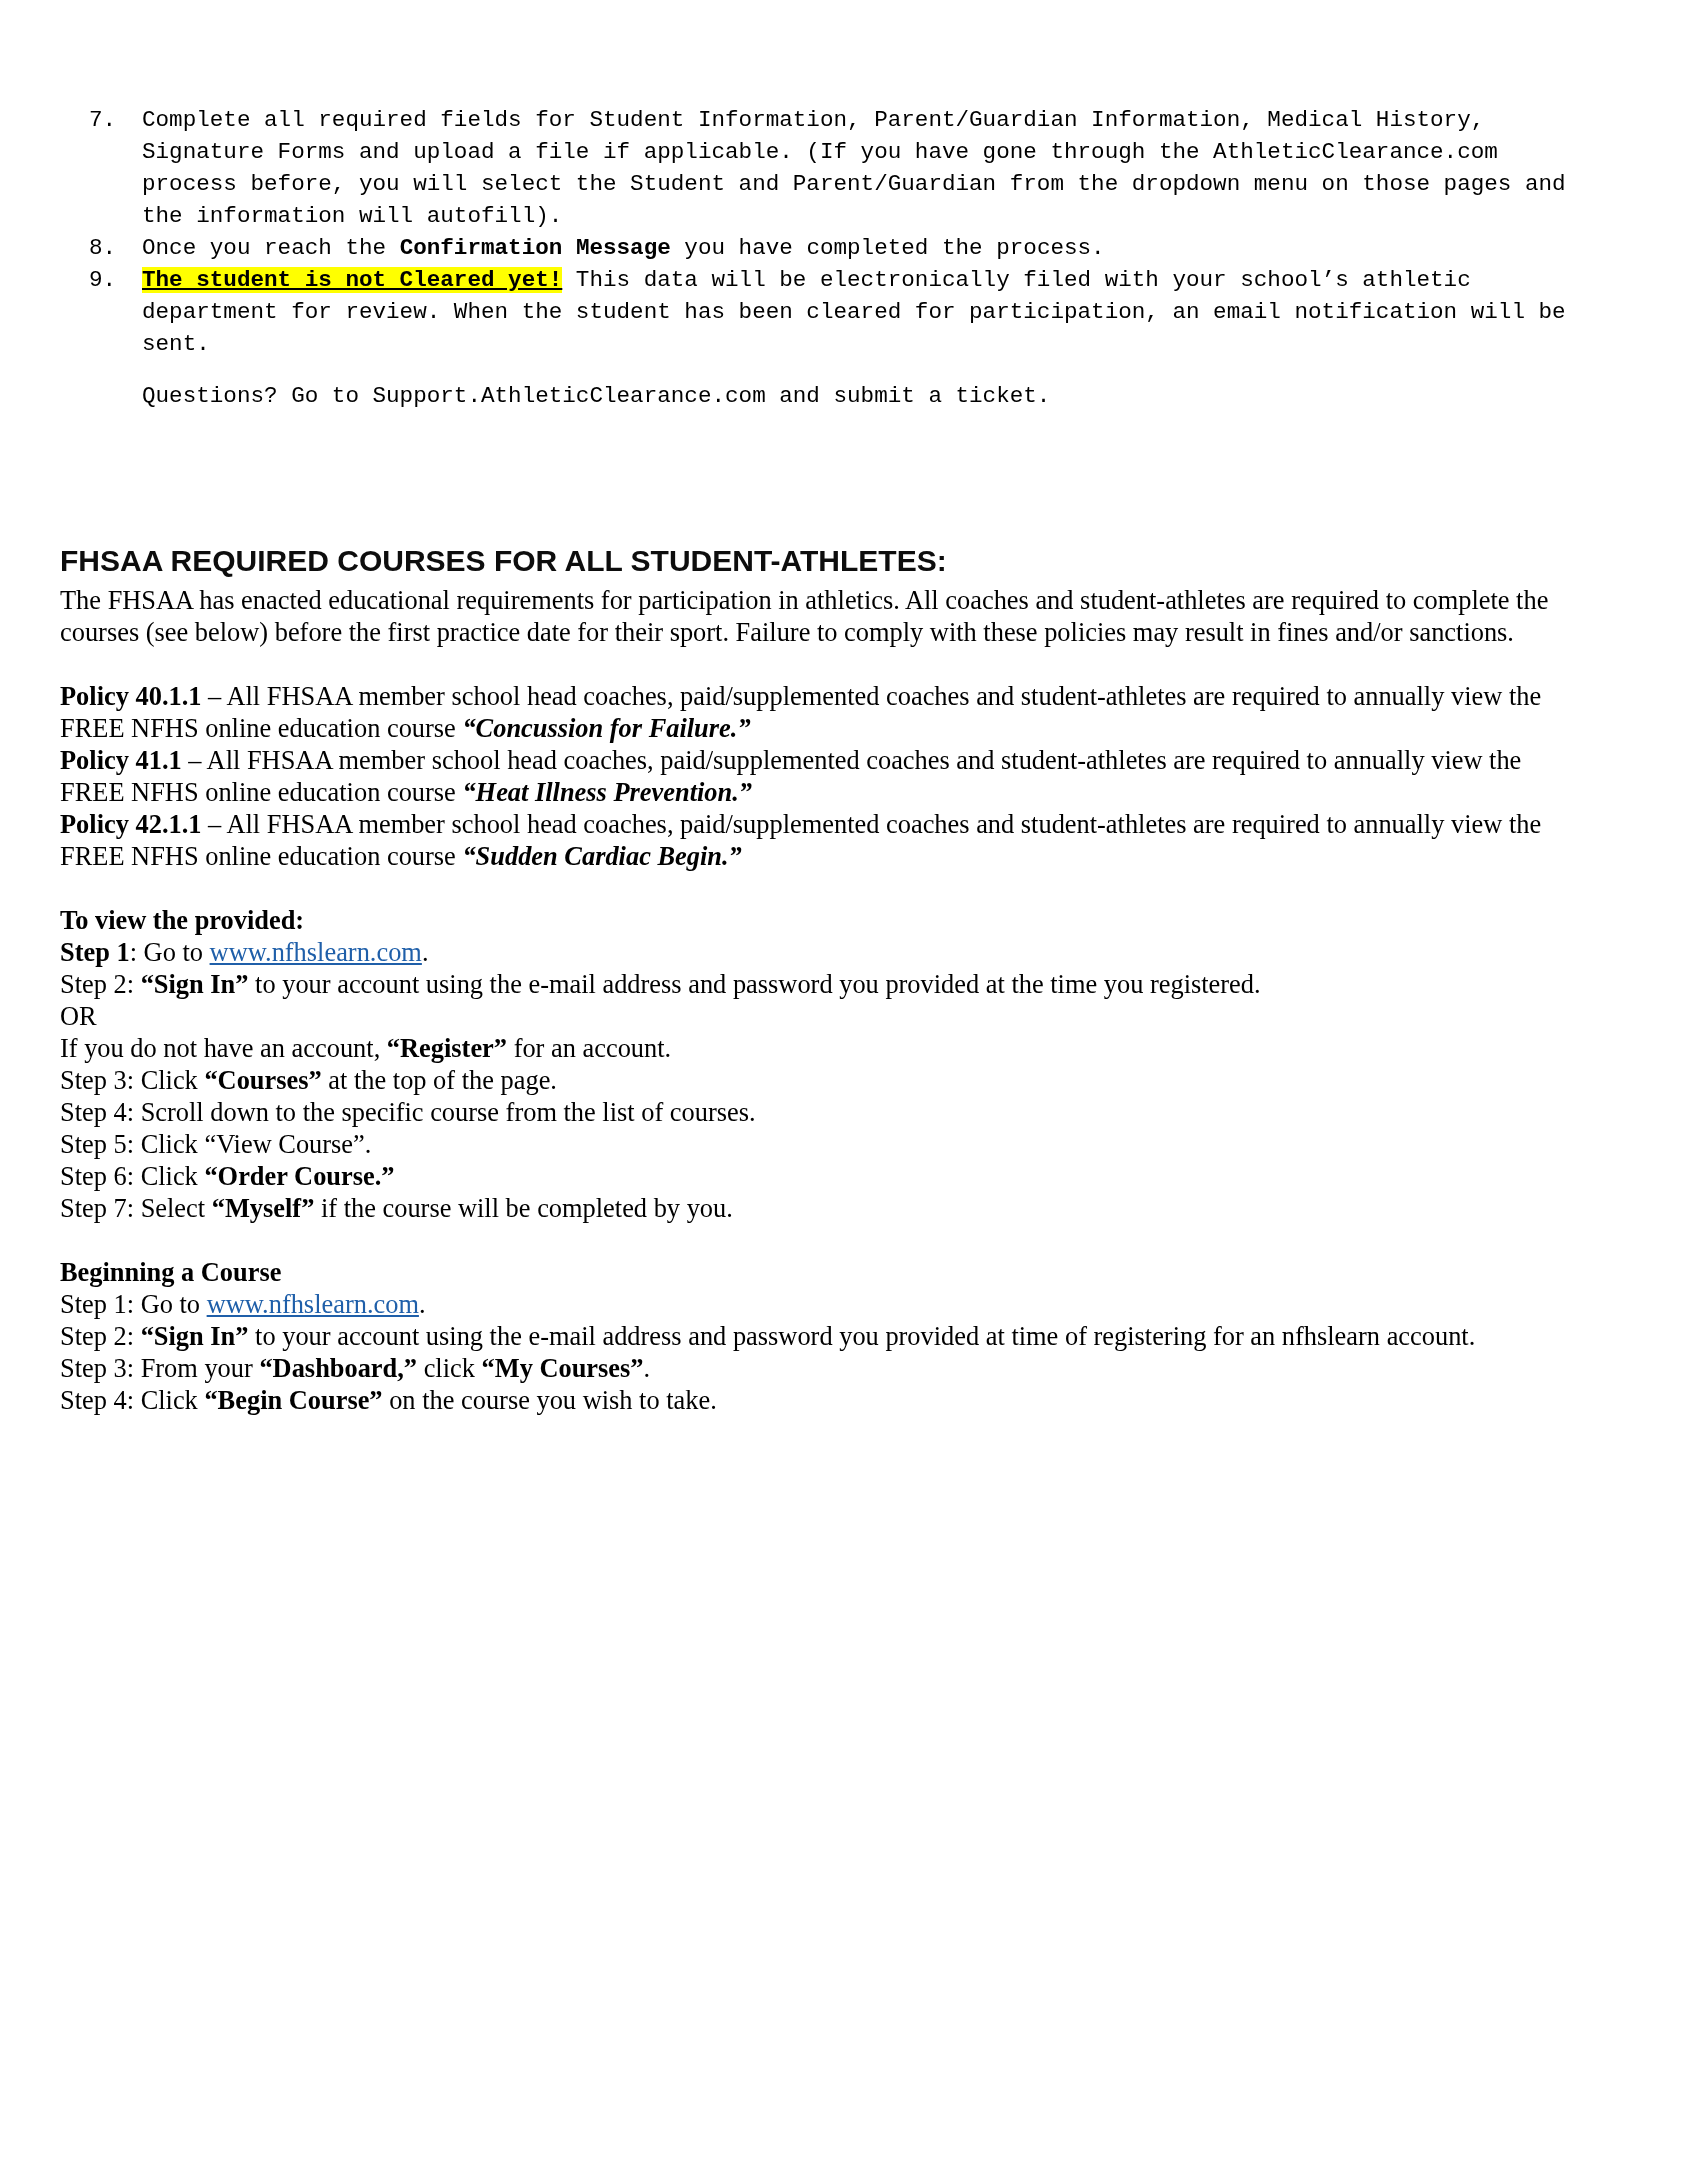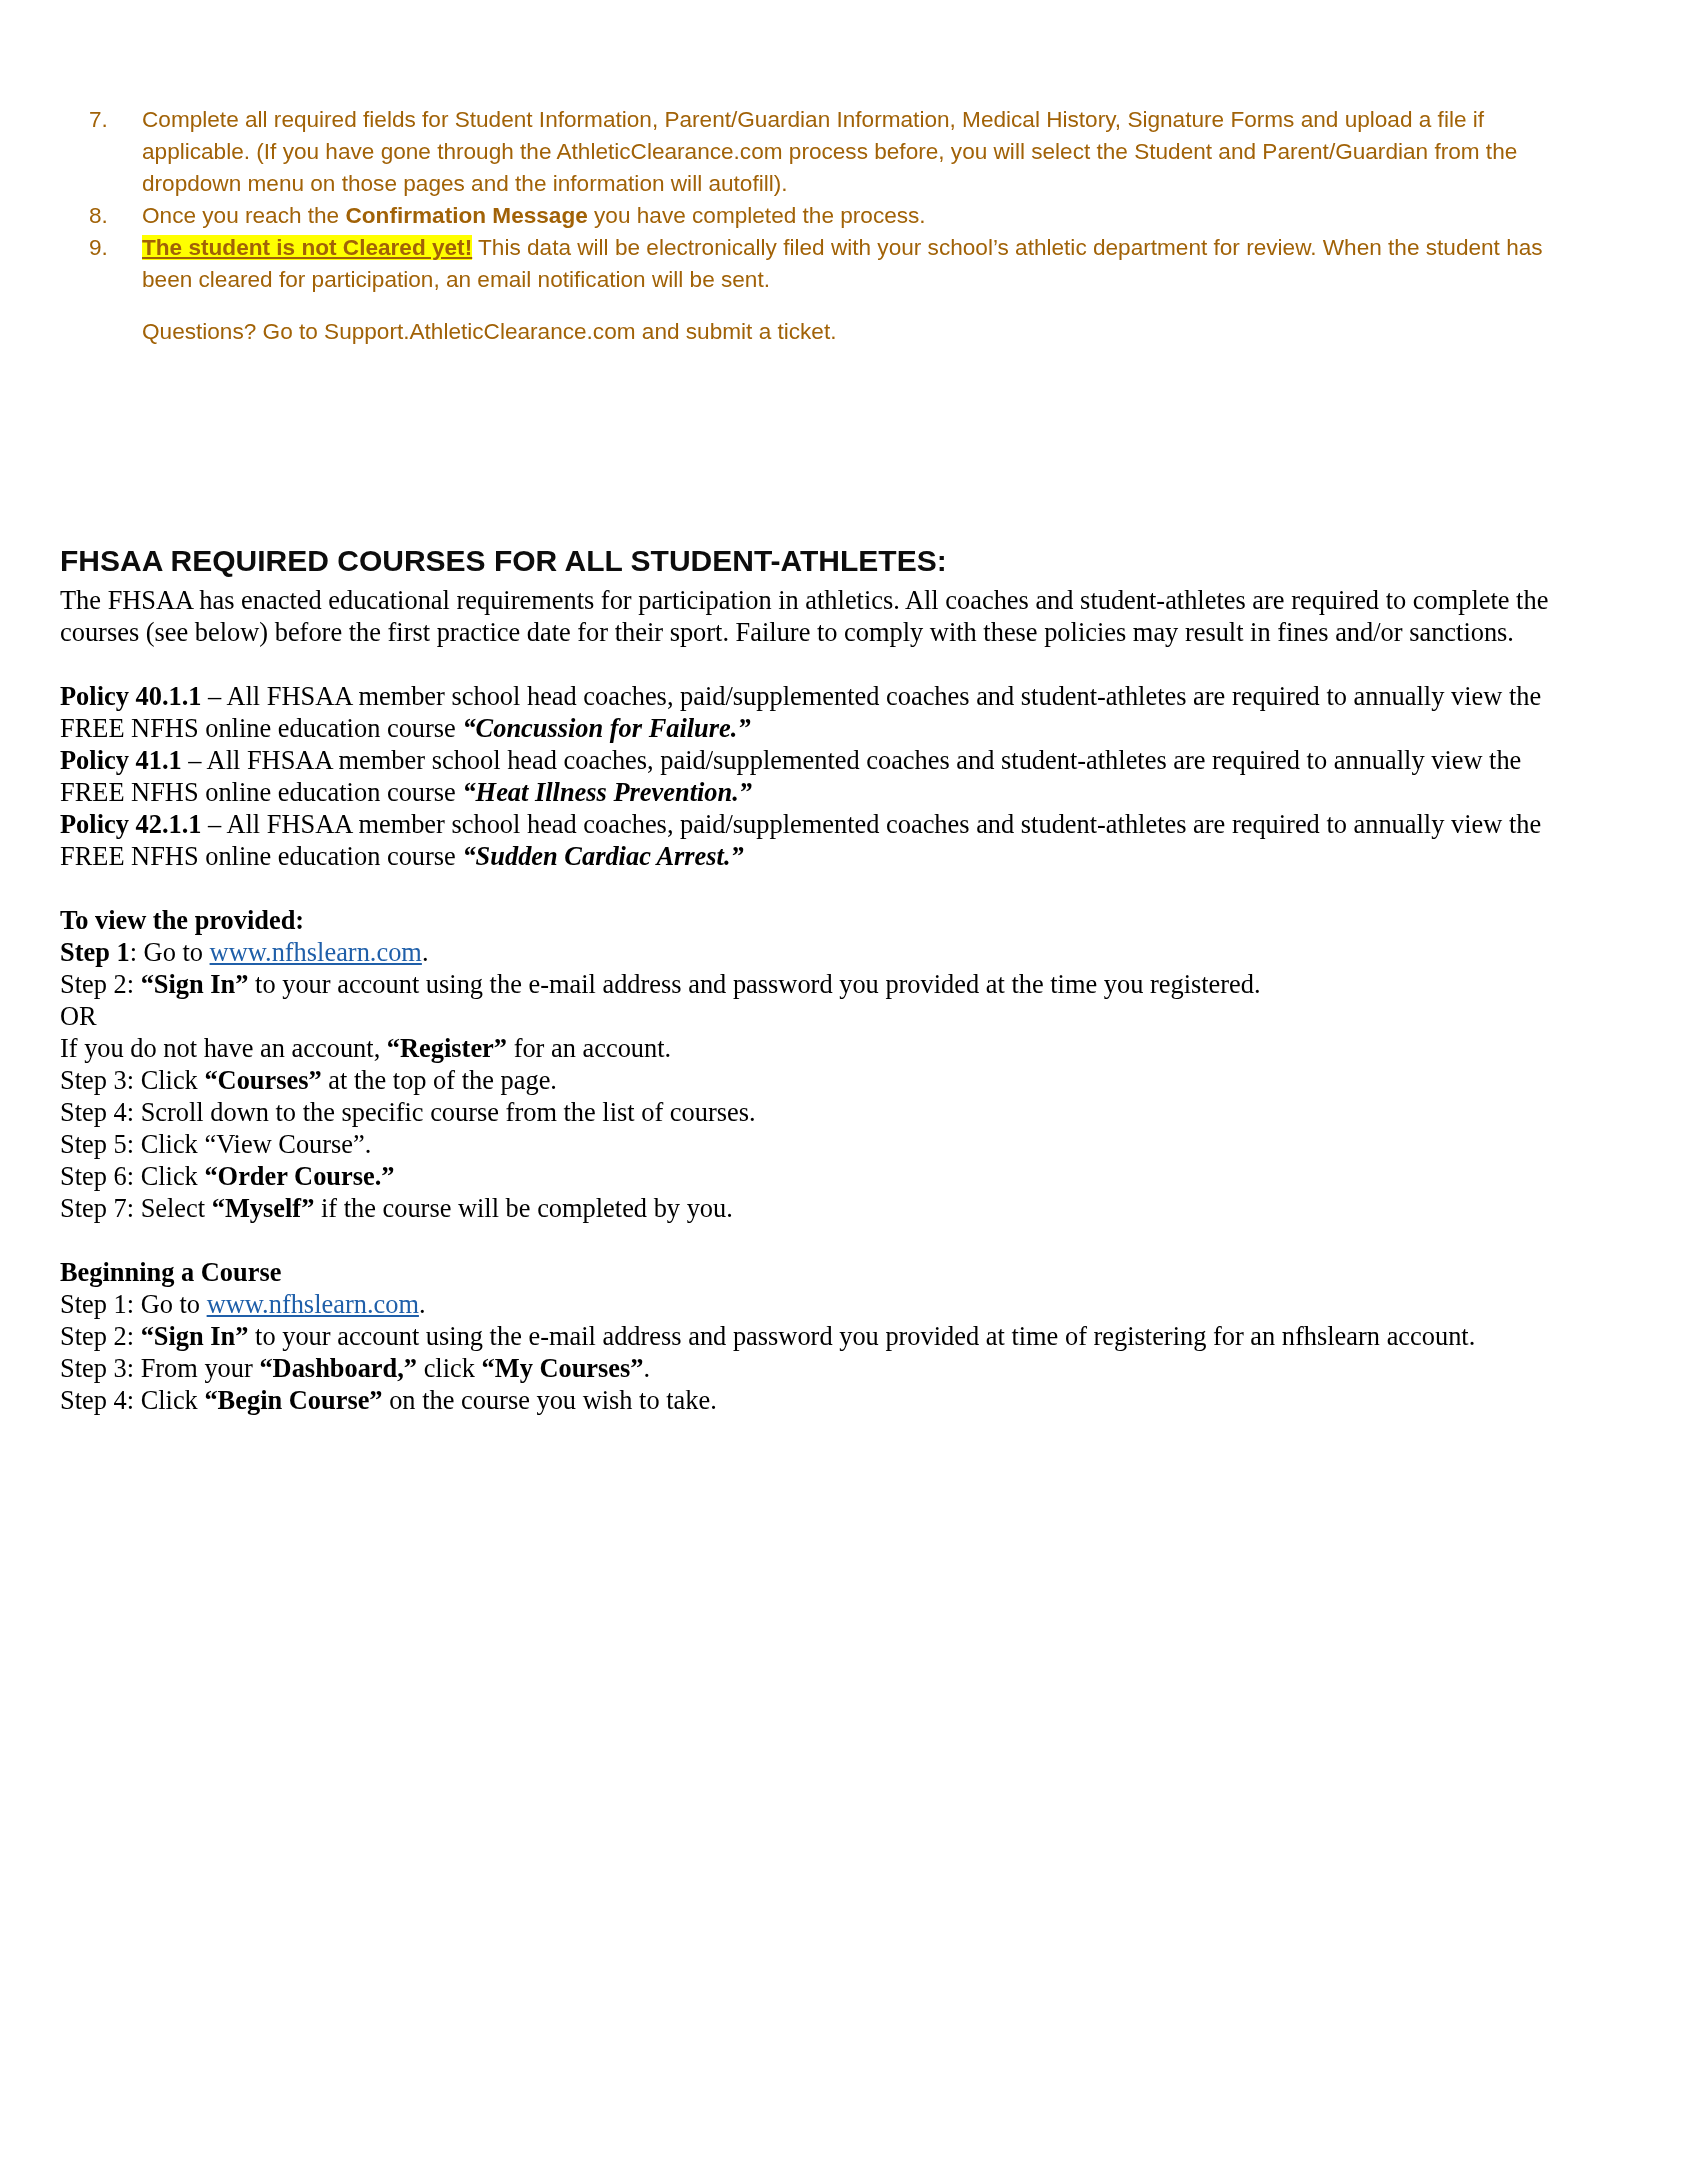--- a/index.html
+++ b/index.html
@@ -19,24 +19,24 @@
     width: 1685px;
     height: 2181px;
     background: #ffffff;
   }
   
   .sans-block {
     position: absolute;
     left: 89px;
     top: 104px;
     width: 1482px;
-    font-family: Liberation Sans, sans-serif;
+    font-family: Liberation Mono, monospace;
     font-size: 22.6px;
     line-height: 32px;
-    color: #a16207;
+    color: #000000;
   }
   ol.num-list {
     list-style: none;
     margin: 0;
     padding: 0;
     counter-reset: step 6;
   }
   ol.num-list > li {
     position: relative;
     padding-left: 53px;
@@ -131,21 +131,21 @@
     <div class="doc-head">FHSAA REQUIRED COURSES FOR ALL STUDENT-ATHLETES:</div>
 
     <p class="serif-para">The FHSAA has enacted educational requirements for participation in athletics. All coaches and student-athletes are required to complete the courses (see below) before the first practice date for their sport. Failure to comply with these policies may result in fines and/or sanctions.</p>
 
     <div class="spacer-line"></div>
 
     <p class="serif-line"><b class="srf">Policy 40.1.1</b><span> – All FHSAA member school head coaches, paid/supplemented coaches and student-athletes are required to annually view the FREE NFHS online education course </span><span class="bi">“Concussion for Failure.”</span></p>
 
     <p class="serif-line"><b class="srf">Policy 41.1</b><span> – All FHSAA member school head coaches, paid/supplemented coaches and student-athletes are required to annually view the FREE NFHS online education course </span><span class="bi">“Heat Illness Prevention.”</span></p>
 
-    <p class="serif-line"><b class="srf">Policy 42.1.1</b><span> – All FHSAA member school head coaches, paid/supplemented coaches and student-athletes are required to annually view the FREE NFHS online education course </span><span class="bi">“Sudden Cardiac Arrest.”</span></p>
+    <p class="serif-line"><b class="srf">Policy 42.1.1</b><span> – All FHSAA member school head coaches, paid/supplemented coaches and student-athletes are required to annually view the FREE NFHS online education course </span><span class="bi">“Sudden Cardiac Begin.”</span></p>
 
     <div class="spacer-line"></div>
 
     <p class="serif-line"><b class="srf">To view the provided:</b></p>
 
     <p class="serif-line"><b class="srf">Step 1</b><span>: Go to </span><a class="weblink" href="#">www.nfhslearn.com</a><span>.</span></p>
 
     <p class="serif-line"><span>Step 2: </span><b class="srf">“Sign In”</b><span> to your account using the e-mail address and password you provided at the time you registered.</span></p>
 
     <p class="serif-line">OR</p>

